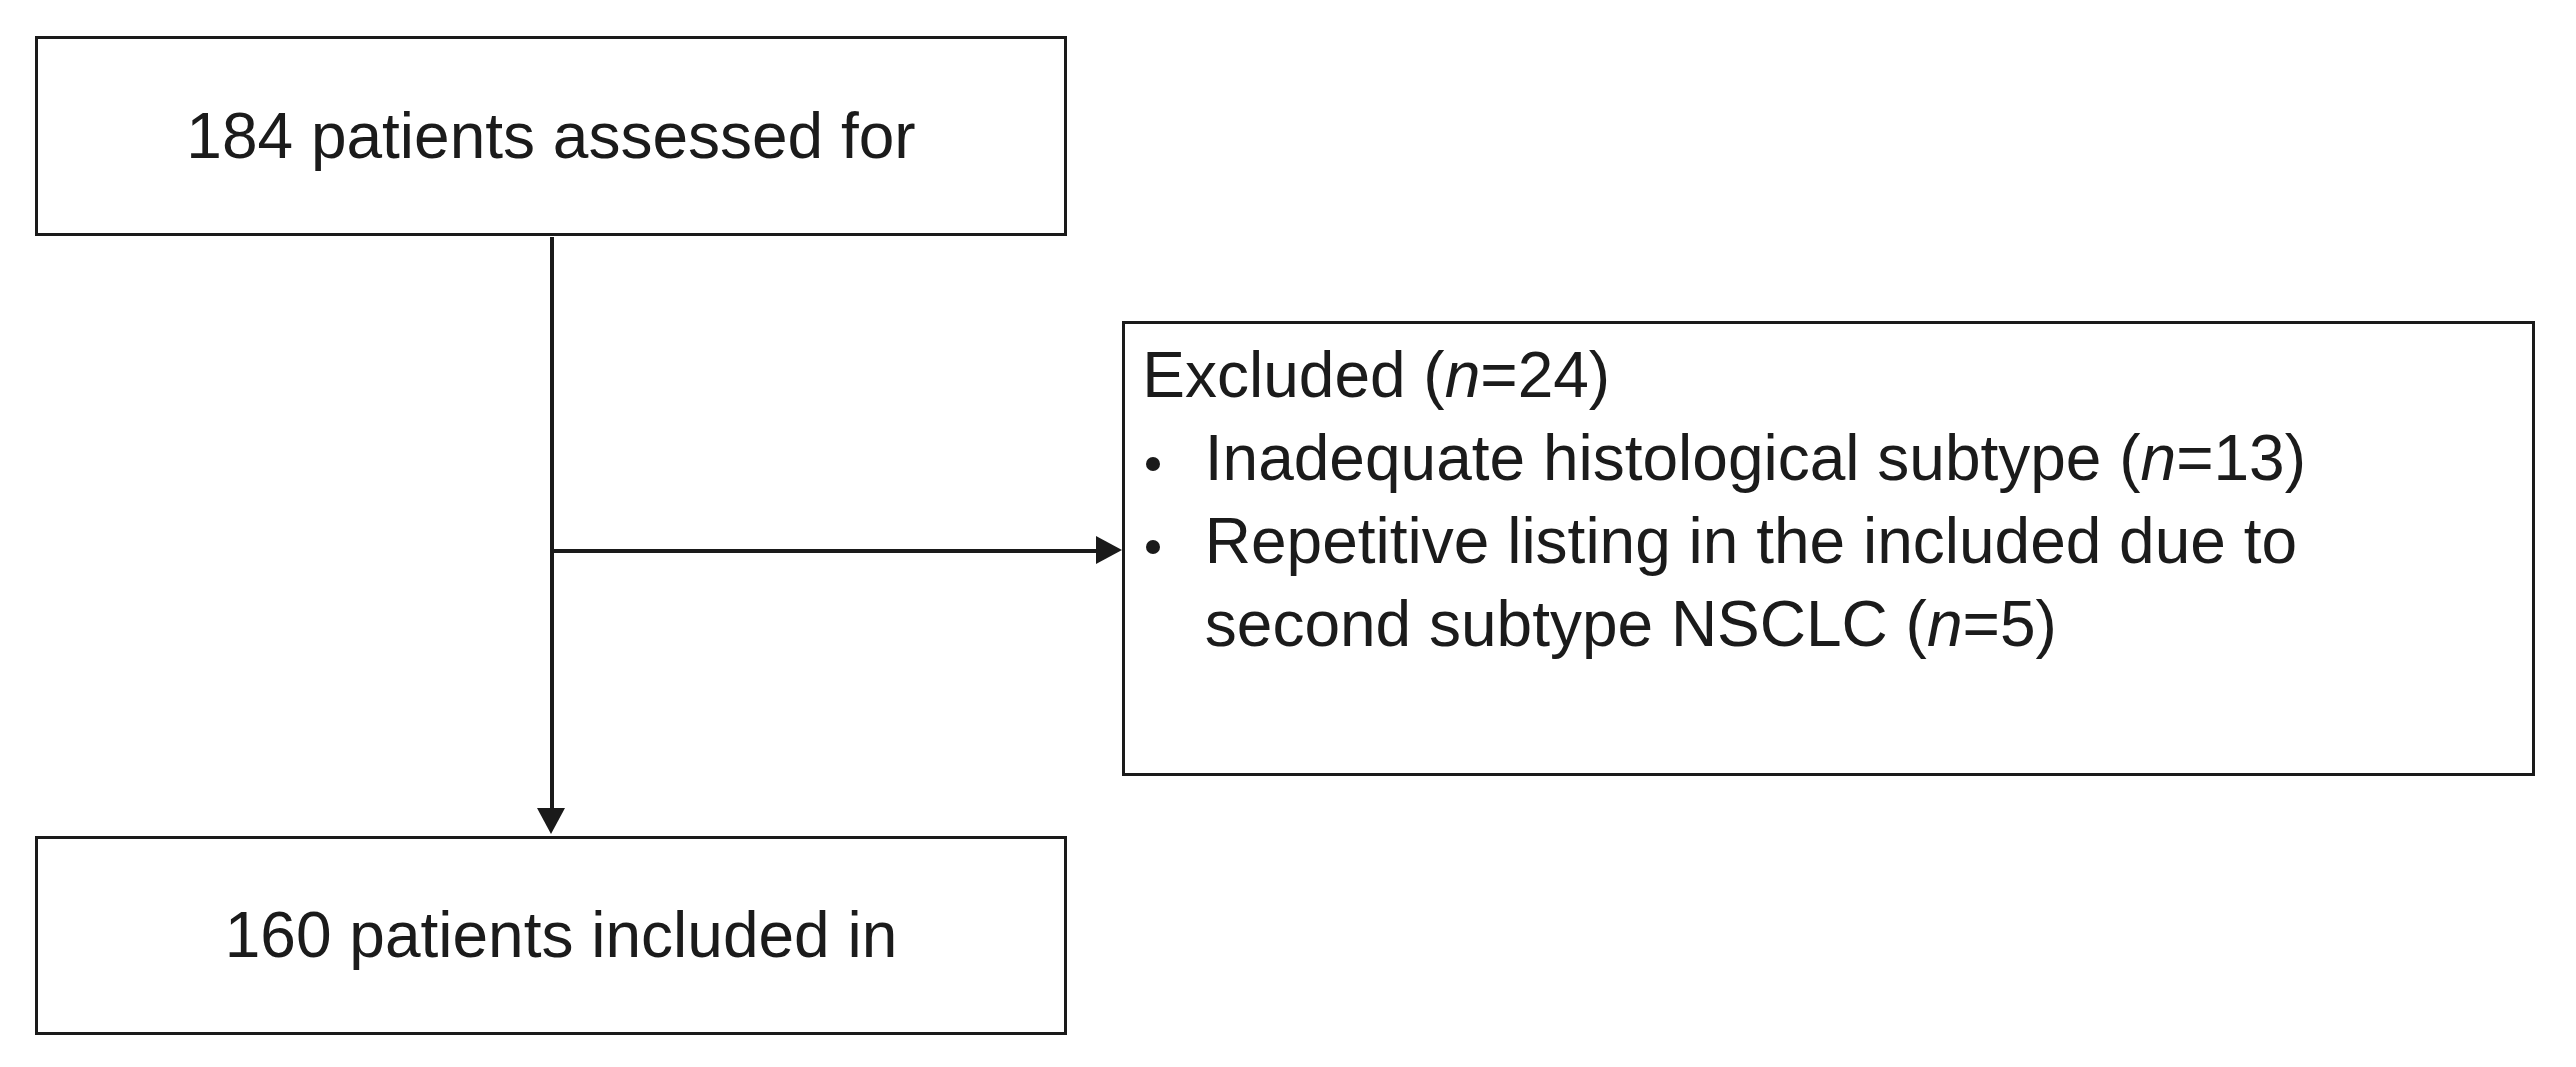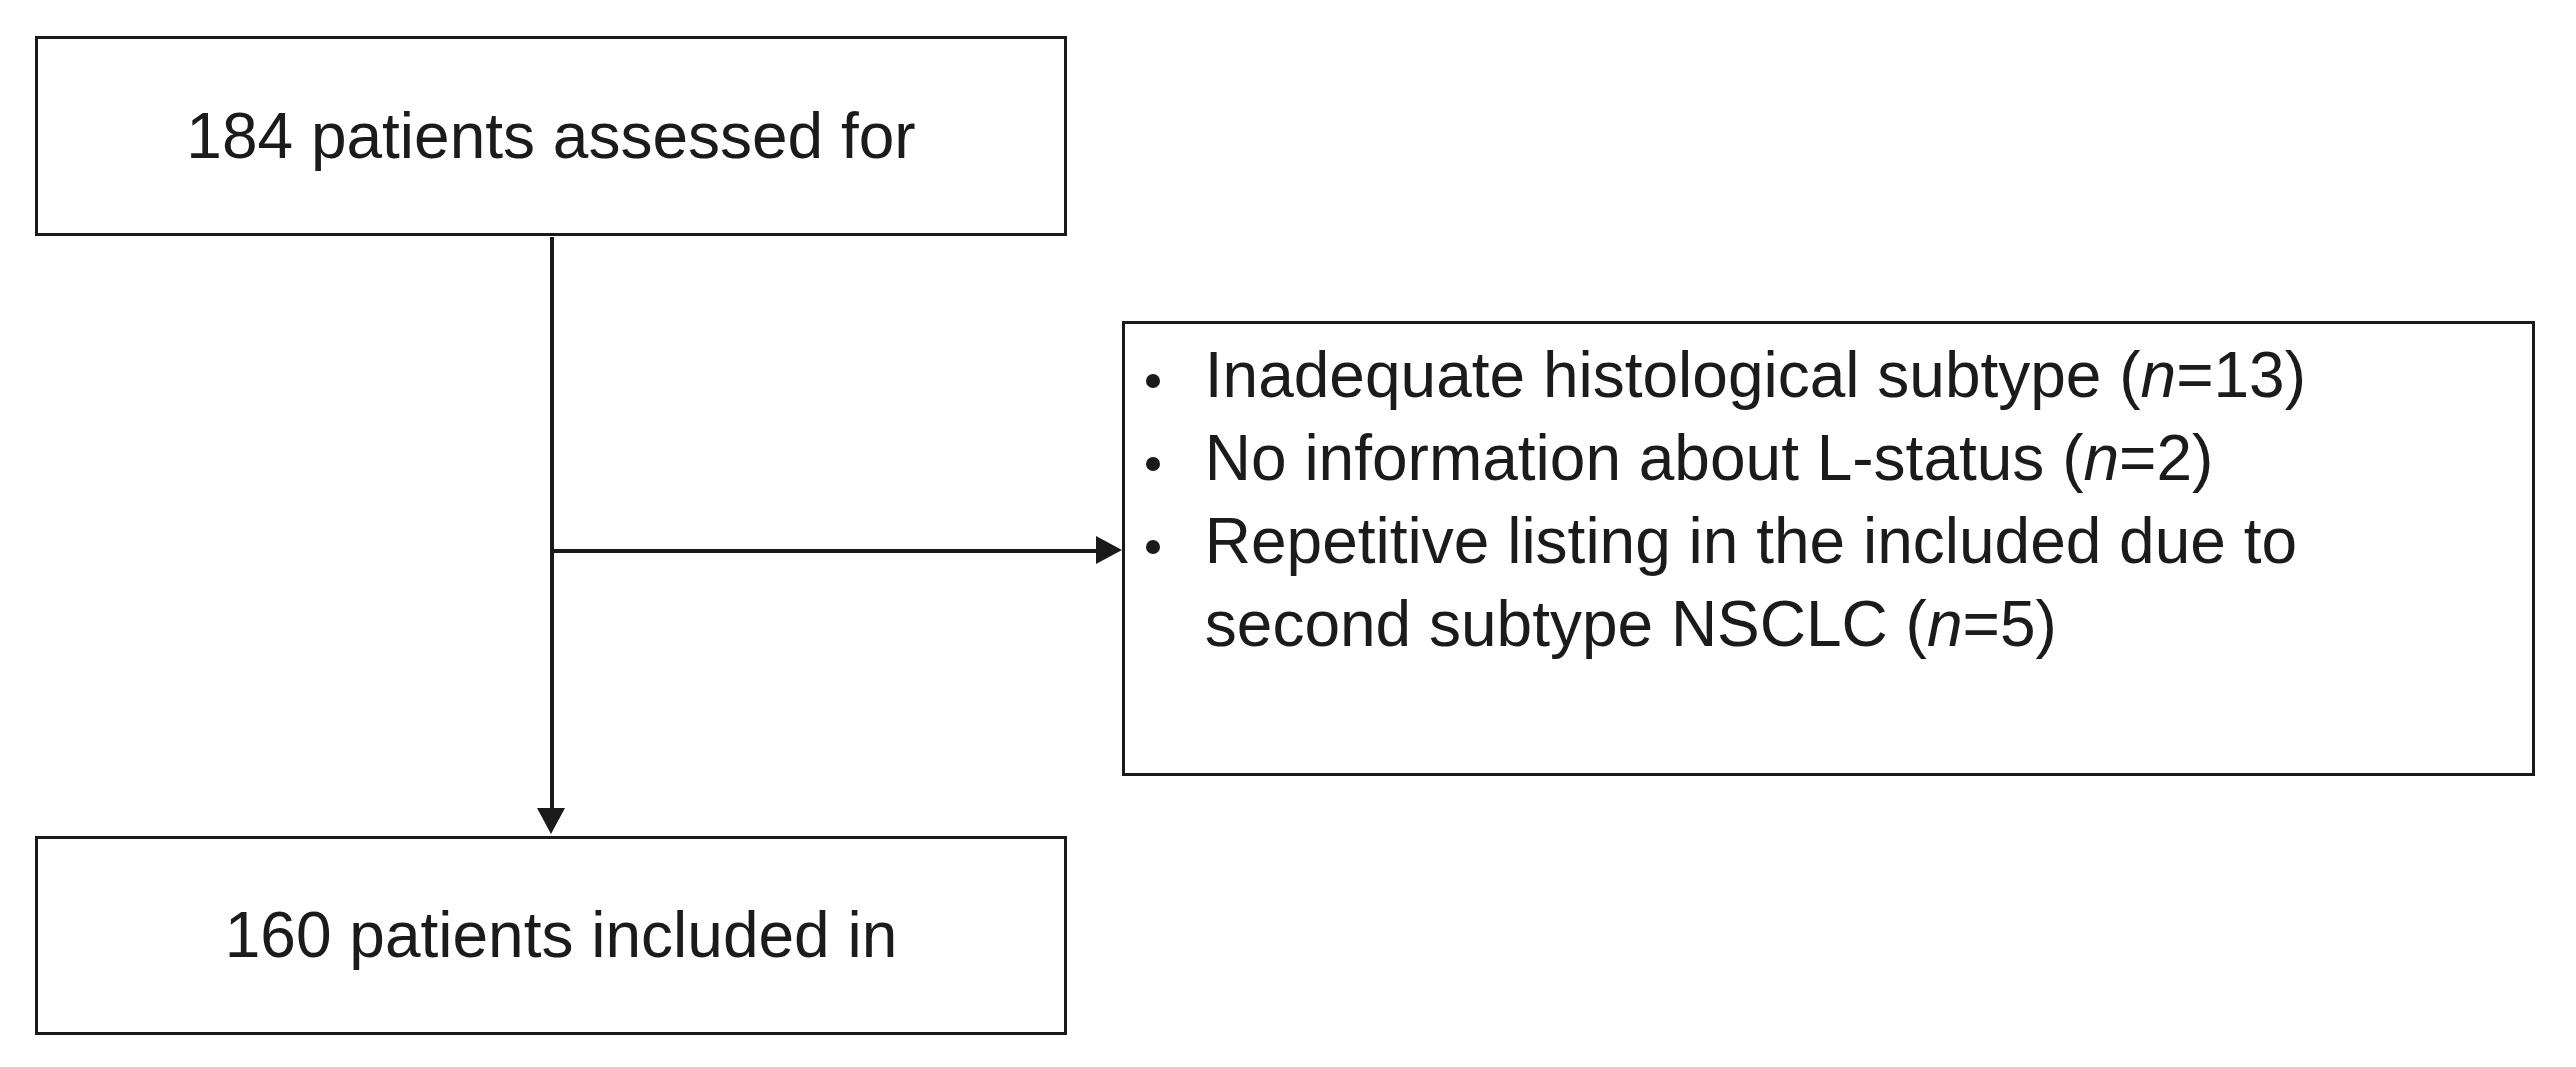--- a/index.html
+++ b/index.html
@@ -86,38 +86,33 @@
     <div class="line">184 patients assessed for</div>
   </div>
 
   <div class="conn" style="left:550px; top:237px; width:3.5px; height:573px;"></div>
   <div class="arrowhead down" style="left:537px; top:808px;"></div>
 
   <div class="conn" style="left:552px; top:549px; width:545px; height:3.5px;"></div>
   <div class="arrowhead right" style="left:1096px; top:536px;"></div>
 
   <div class="box" id="excluded-box" style="left:1122px; top:321px; width:1413px; height:455px;">
+    <div class="ex-title">
+      <span>Excluded (</span><span class="it">n</span><span>=24)</span>
+    </div>
 
     <div class="bullet-row">
       <span class="bullet-dot-col">
           <span class="bullet-dot"></span>
         </span>
       <div class="bullet-text">
         <span>Inadequate histological subtype (</span><span class="it">n</span><span>=13)</span>
       </div>
     </div>
 
-    <div class="bullet-row">
-      <span class="bullet-dot-col">
-          <span class="bullet-dot"></span>
-        </span>
-      <div class="bullet-text">
-        <span>No information about L-status (</span><span class="it">n</span><span>=2)</span>
-      </div>
-    </div>
 
     <div class="bullet-row">
       <span class="bullet-dot-col">
           <span class="bullet-dot"></span>
         </span>
       <div class="bullet-text">
         <span>Repetitive listing in the included due to</span><br>
         <span>second subtype NSCLC (</span><span class="it">n</span><span>=5)</span>
       </div>
     </div>

